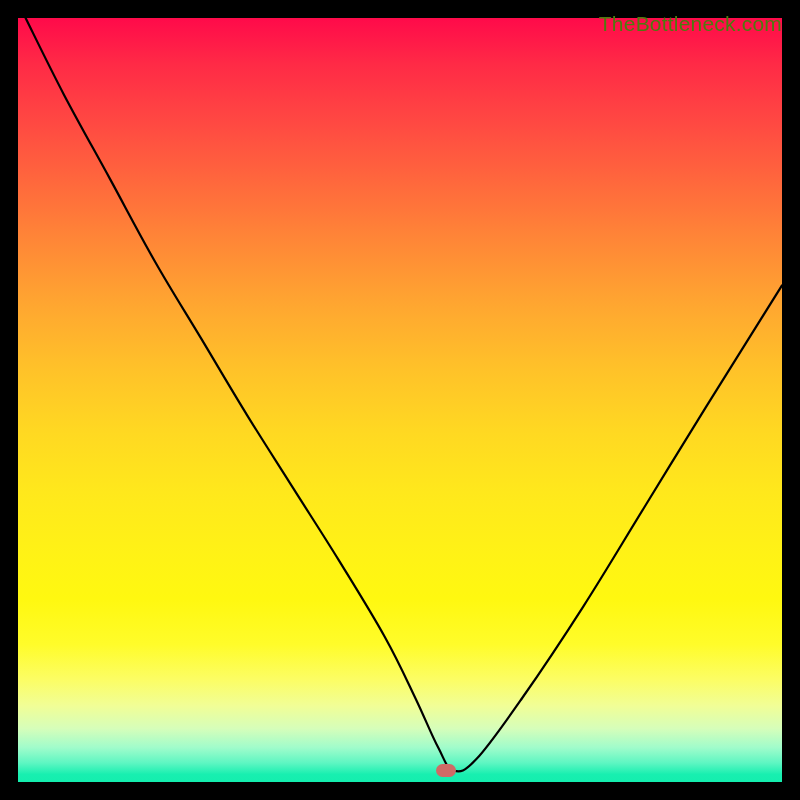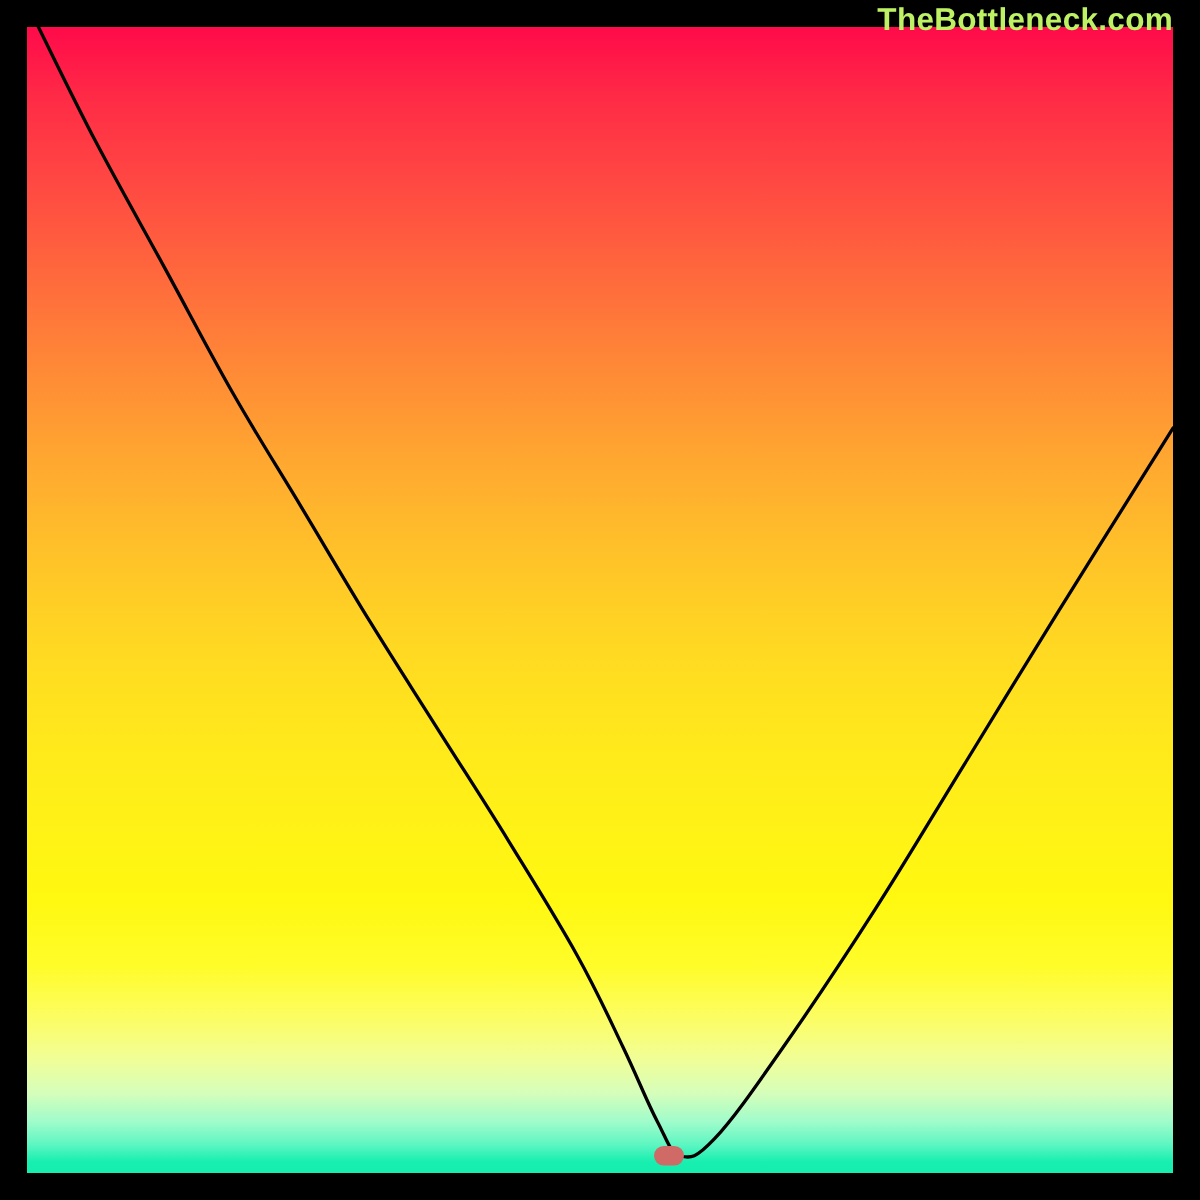--- a/index.html
+++ b/index.html
@@ -53,26 +53,26 @@
     stroke-width: 2.2;
     stroke-linecap: round;
   }
   .marker {
     position: absolute;
     border-radius: 7px;
     background: #cf6a66;
   }
   .attrib {
     position: absolute;
-    top: 2px;
+    top: 12px;
     right: 18px;
     font-family: Arial, Helvetica, sans-serif;
     font-size: 21px;
-    font-weight: bold;
-    color: #bef264;
+    font-weight: normal;
+    color: #4d7c0f;
     letter-spacing: 0.2px;
   }
 </style>
 </head>
 <body>
 
 <div class="frame">
 
   <div class="plot-area">
     <div class="gradient-bg"></div>

